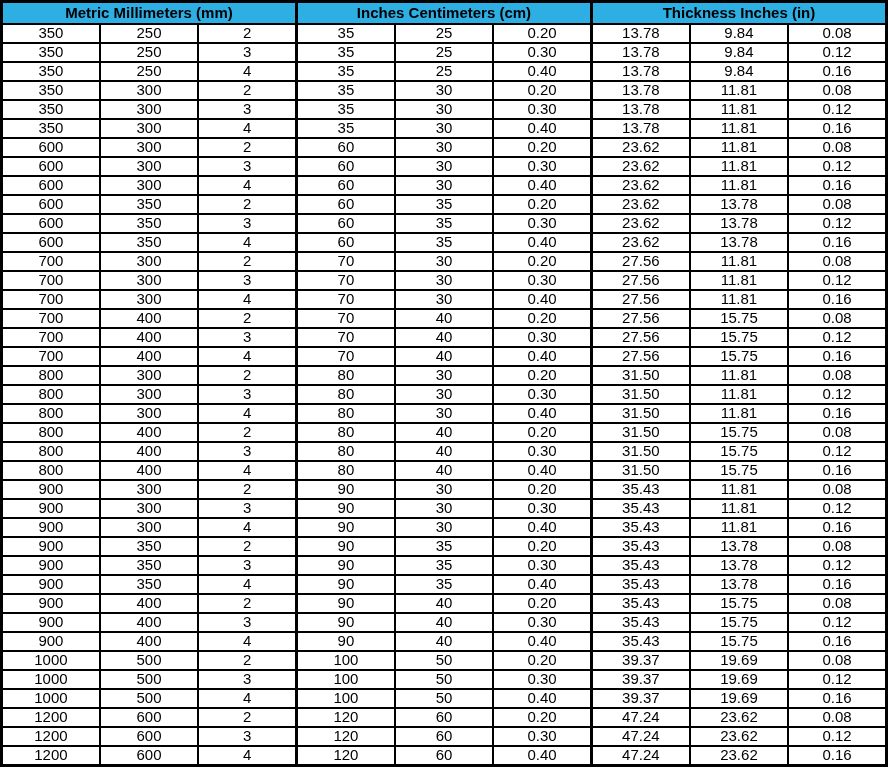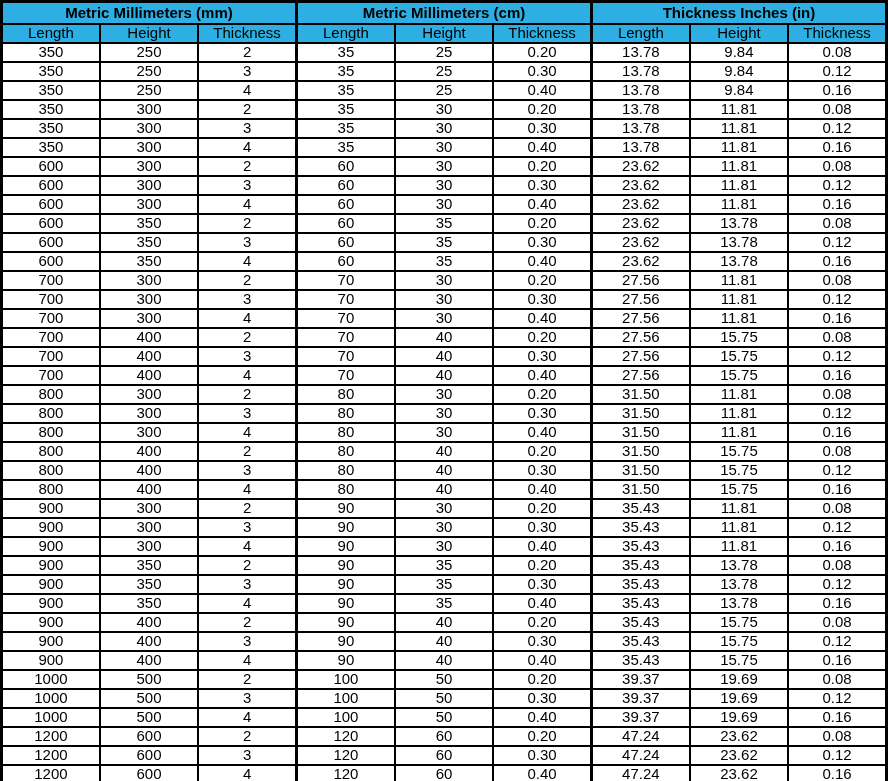--- a/index.html
+++ b/index.html
@@ -60,33 +60,22 @@
       <col>
       <col>
       <col>
       <col>
       <col>
       <col>
   </colgroup>
   <thead>
     <tr>
       <th colspan="3" class="gh">Metric Millimeters (mm)</th>
-      <th colspan="3" class="gh gsep">Metric Millimeters (cm)</th>
+      <th colspan="3" class="gh gsep">Inches Centimeters (cm)</th>
       <th colspan="3" class="gh gsep">Thickness Inches (in)</th>
-    </tr>
-    <tr>
-      <th class="ch">Length</th>
-      <th class="ch">Height</th>
-      <th class="ch">Thickness</th>
-      <th class="ch gsep">Length</th>
-      <th class="ch">Height</th>
-      <th class="ch">Thickness</th>
-      <th class="ch gsep">Length</th>
-      <th class="ch">Height</th>
-      <th class="ch">Thickness</th>
     </tr>
   </thead>
   <tbody>
       <tr>
         <td>350</td>
         <td>250</td>
         <td>2</td>
         <td class="gsep">35</td>
         <td>25</td>
         <td>0.20</td>

